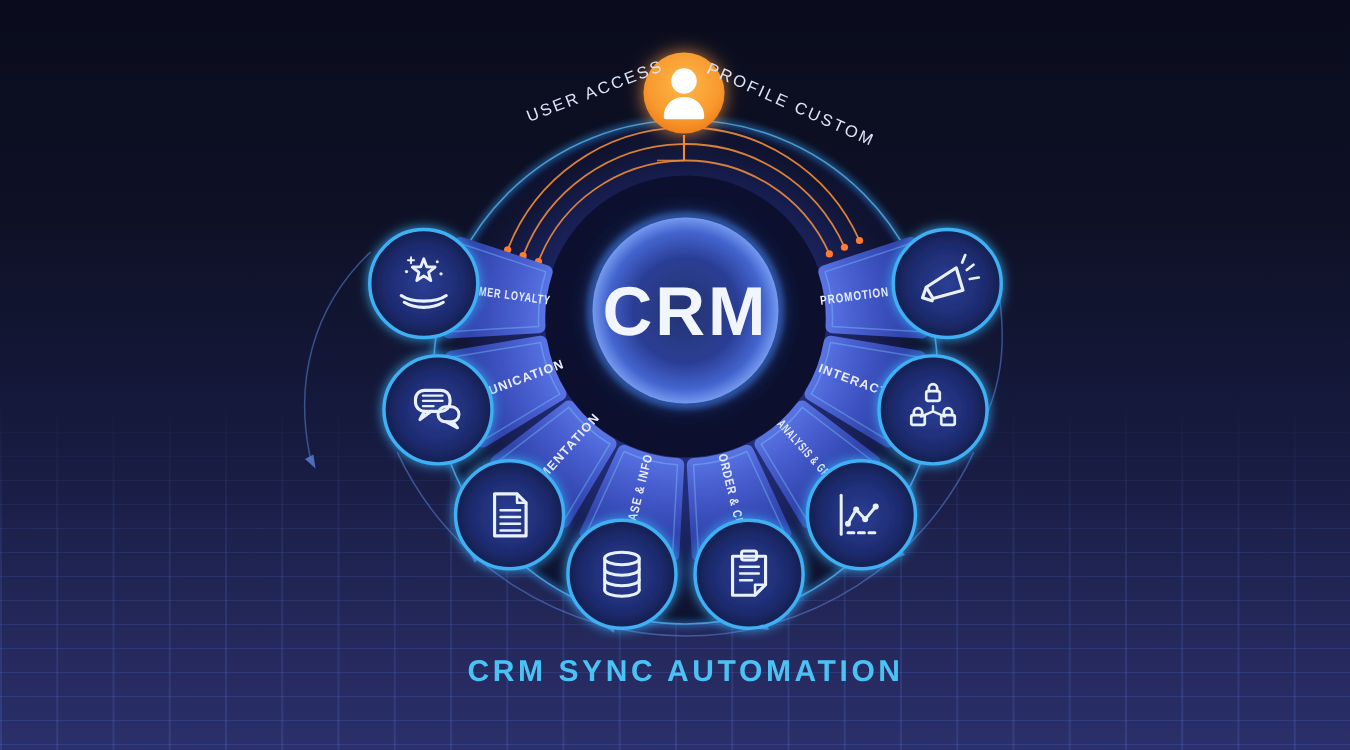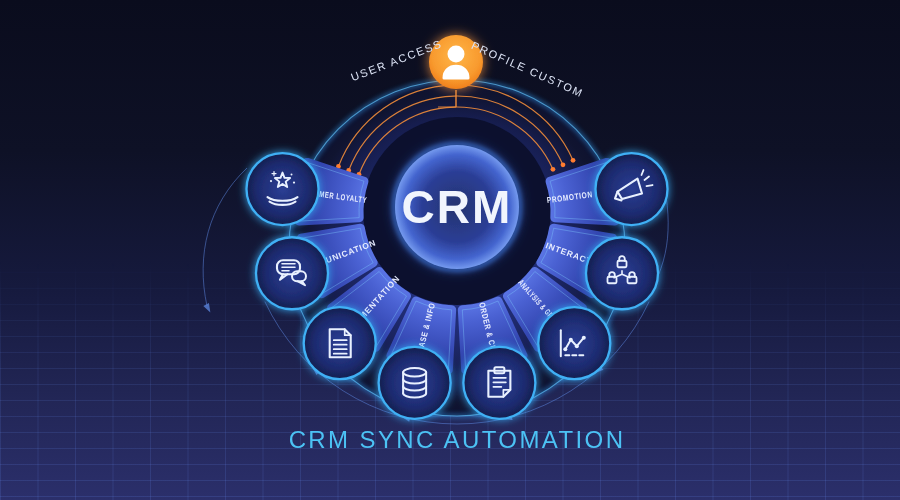--- a/index.html
+++ b/index.html
@@ -10,22 +10,22 @@
     background-image:linear-gradient(rgba(110,150,255,.16) 1px,transparent 1px),
                      linear-gradient(90deg,rgba(110,150,255,.16) 1px,transparent 1px);
     background-size:37.5px 16px;
     -webkit-mask-image:linear-gradient(180deg,transparent 0 52%,rgba(0,0,0,.75) 74%,#000 100%);
     mask-image:linear-gradient(180deg,transparent 0 52%,rgba(0,0,0,.75) 74%,#000 100%);}
   svg{position:absolute;left:0;top:0;}
   svg text{font-family:"Liberation Sans",sans-serif;}
   .crm-label{font-size:46px;font-weight:800;letter-spacing:2px;fill:#f1f5fd;}
   .wedge-label{font-size:8.4px;font-weight:700;letter-spacing:.8px;fill:#e8edff;}
   .arc-label{font-size:11px;font-weight:500;letter-spacing:1.7px;fill:#dde4f6;}
-  .caption{position:absolute;left:457px;top:426px;transform:translateX(-50%);
-    font-size:24px;font-weight:400;letter-spacing:2.4px;color:#4cc2f4;white-space:nowrap;}
+  .caption{position:absolute;left:457px;top:437px;transform:translateX(-50%);
+    font-size:20px;font-weight:700;letter-spacing:2.4px;color:#4cc2f4;white-space:nowrap;}
 </style>
 </head>
 <body>
 
 <div class="stage">
   <div class="grid"></div>
 
   <svg id="diagram" width="900" height="500" viewBox="0 0 900 500">
     <defs>
       <radialGradient id="discGrad" gradientUnits="userSpaceOnUse" cx="457" cy="248" r="168">

